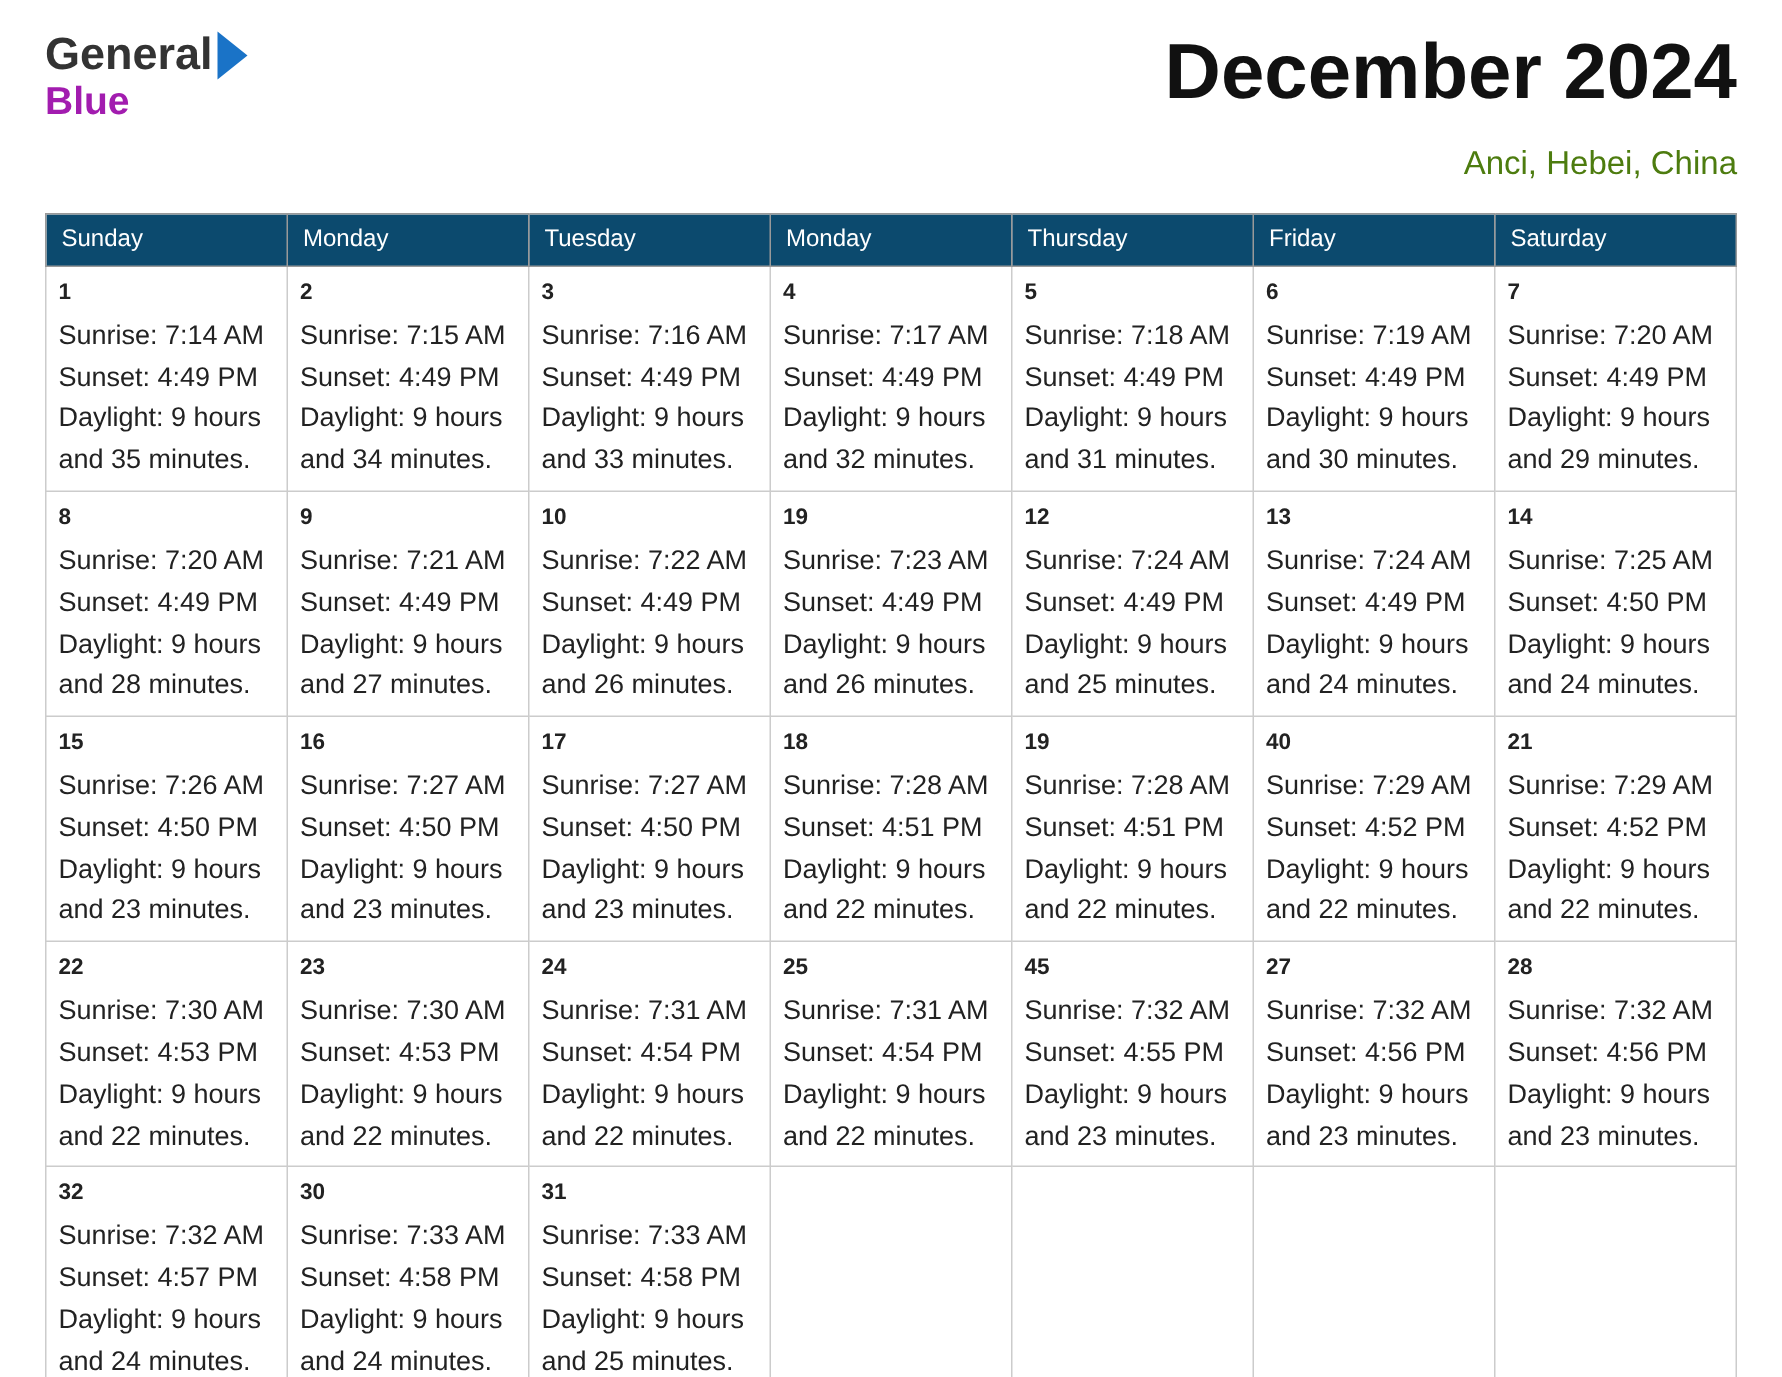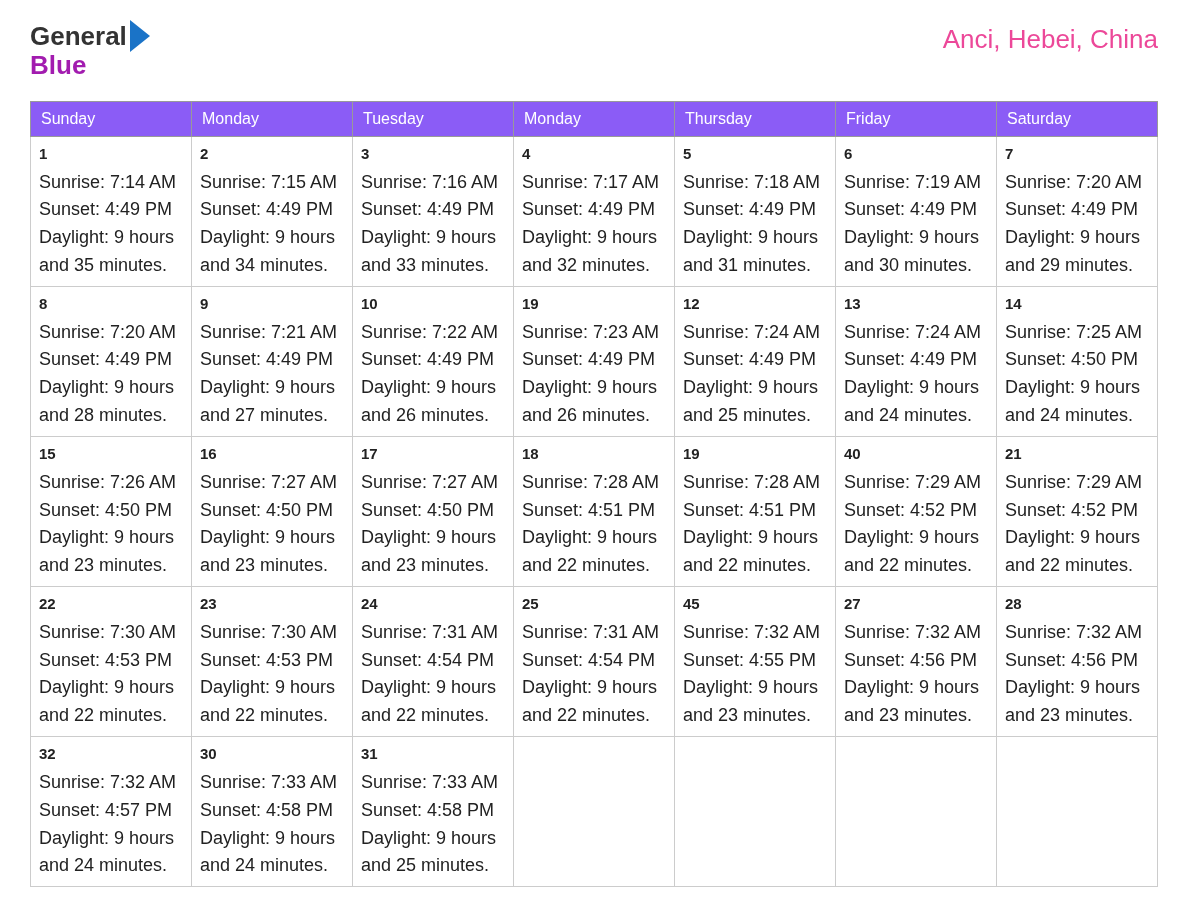--- a/index.html
+++ b/index.html
@@ -19,31 +19,31 @@
     .title-area {
       text-align: right;
     }
     .month-title {
       font-size: 52px;
       font-weight: bold;
       color: #111;
       line-height: 1.1;
     }
     .location {
-      font-size: 26px;
-      color: #ec4899;
-      margin-top: 4px;
+      font-size: 22px;
+      color: #4d7c0f;
+      margin-top: 19px;
     }
     .calendar {
       width: 100%;
       border-collapse: collapse;
       border: 1px solid #999;
     }
     .calendar th {
-      background-color: #8b5cf6;
+      background-color: #0c4a6e;
       color: #fff;
       font-size: 16px;
       font-weight: normal;
       padding: 8px 10px;
       text-align: left;
       border: 1px solid #999;
     }
     .calendar td {
       vertical-align: top;
       padding: 6px 8px;
@@ -73,21 +73,21 @@
       display: flex;
       align-items: center;
     }
     .logo-text-group {
       display: flex;
       flex-direction: column;
     }
     .logo-line1 {
       display: flex;
       align-items: center;
-      font-size: 26px;
+      font-size: 30px;
       font-weight: bold;
       color: #333;
       text-align: right;
     }
     .logo-line1 .gen {
       color: #333;
     }
     .triangle-right {
       width: 0;
       height: 0;
@@ -110,20 +110,21 @@
   <div class="logo-wrapper">
     <div class="logo-text-group">
       <div class="logo-line1">
         <span class="gen">General</span>
         <div class="triangle-right"></div>
       </div>
       <div class="logo-line2">Blue</div>
     </div>
   </div>
   <div class="title-area">
+    <div class="month-title">December 2024</div>
     <div class="location">Anci, Hebei, China</div>
   </div>
 </div>
 
 <table class="calendar">
   <thead>
     <tr>
     <th>Sunday</th>
         <th>Monday</th>
         <th>Tuesday</th>

